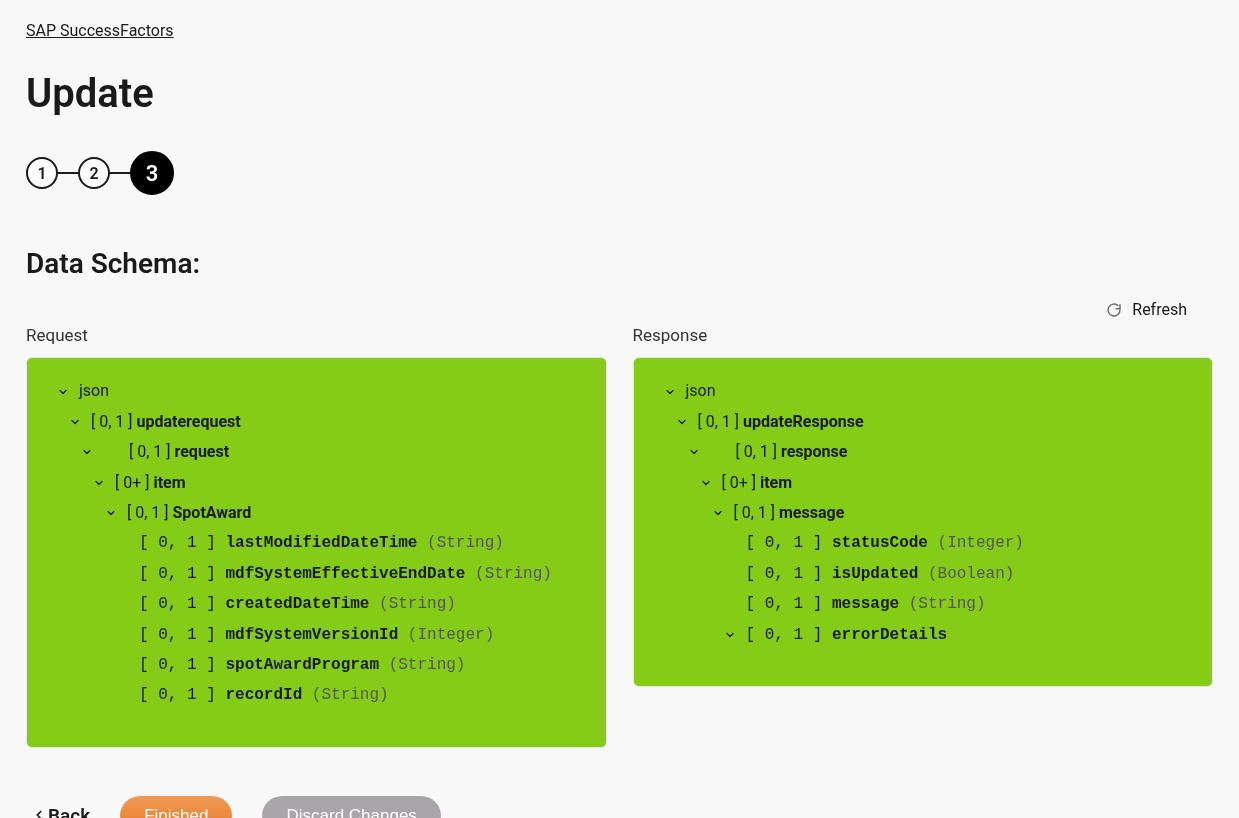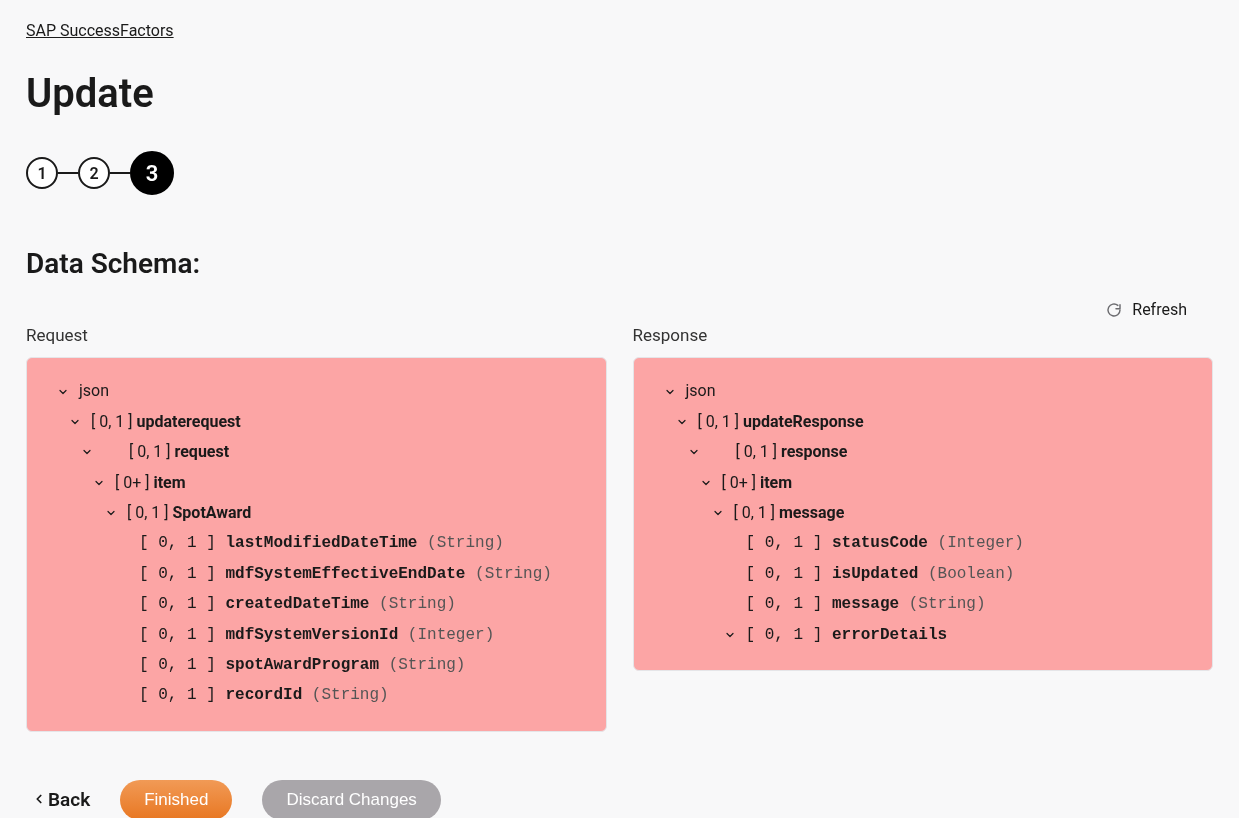--- a/index.html
+++ b/index.html
@@ -78,24 +78,24 @@
       gap: 26px;
       margin-top: 6px;
     }
     .col { flex: 1 1 0; min-width: 0; }
     .col-header {
       font-size: 17px;
       color: #333;
       margin-bottom: 12px;
     }
     .panel {
-      background: #fca5a5;
+      background: #84cc16;
       border: 1px solid #e5e5e8;
       border-radius: 6px;
-      padding: 18px 26px 20px;
+      padding: 18px 26px 36px;
     }
     .tree { font-size: 16px; line-height: 1.9; }
     .tree-row {
       display: flex;
       align-items: center;
       gap: 6px;
       white-space: nowrap;
     }
     .chevron {
       flex: 0 0 20px;

